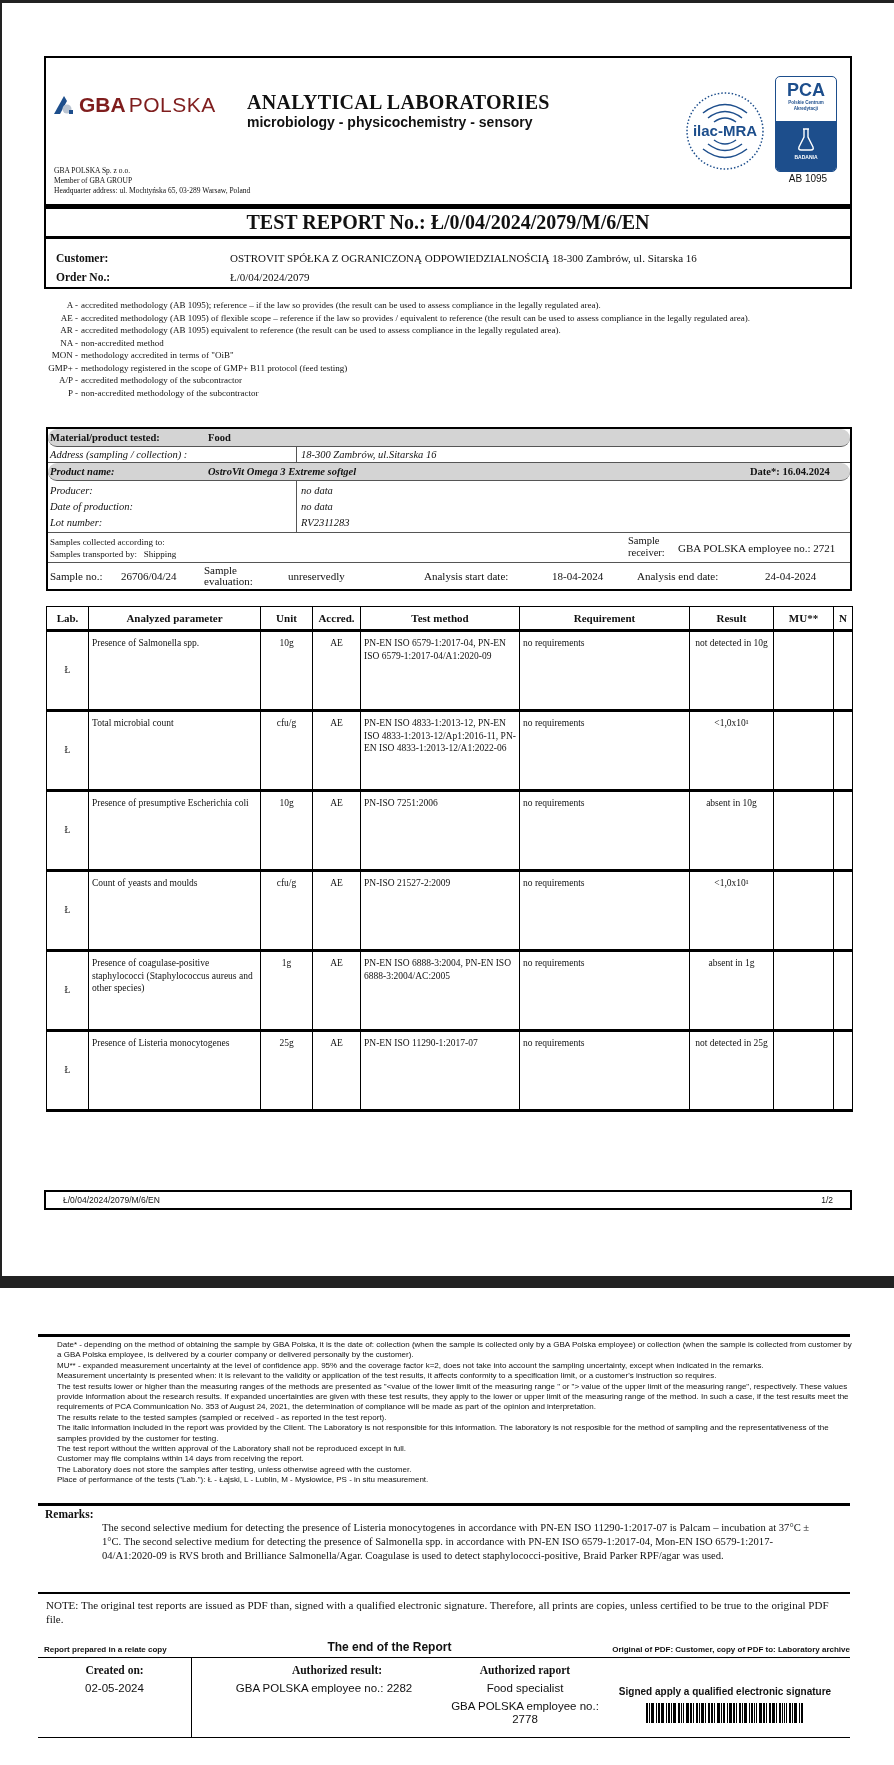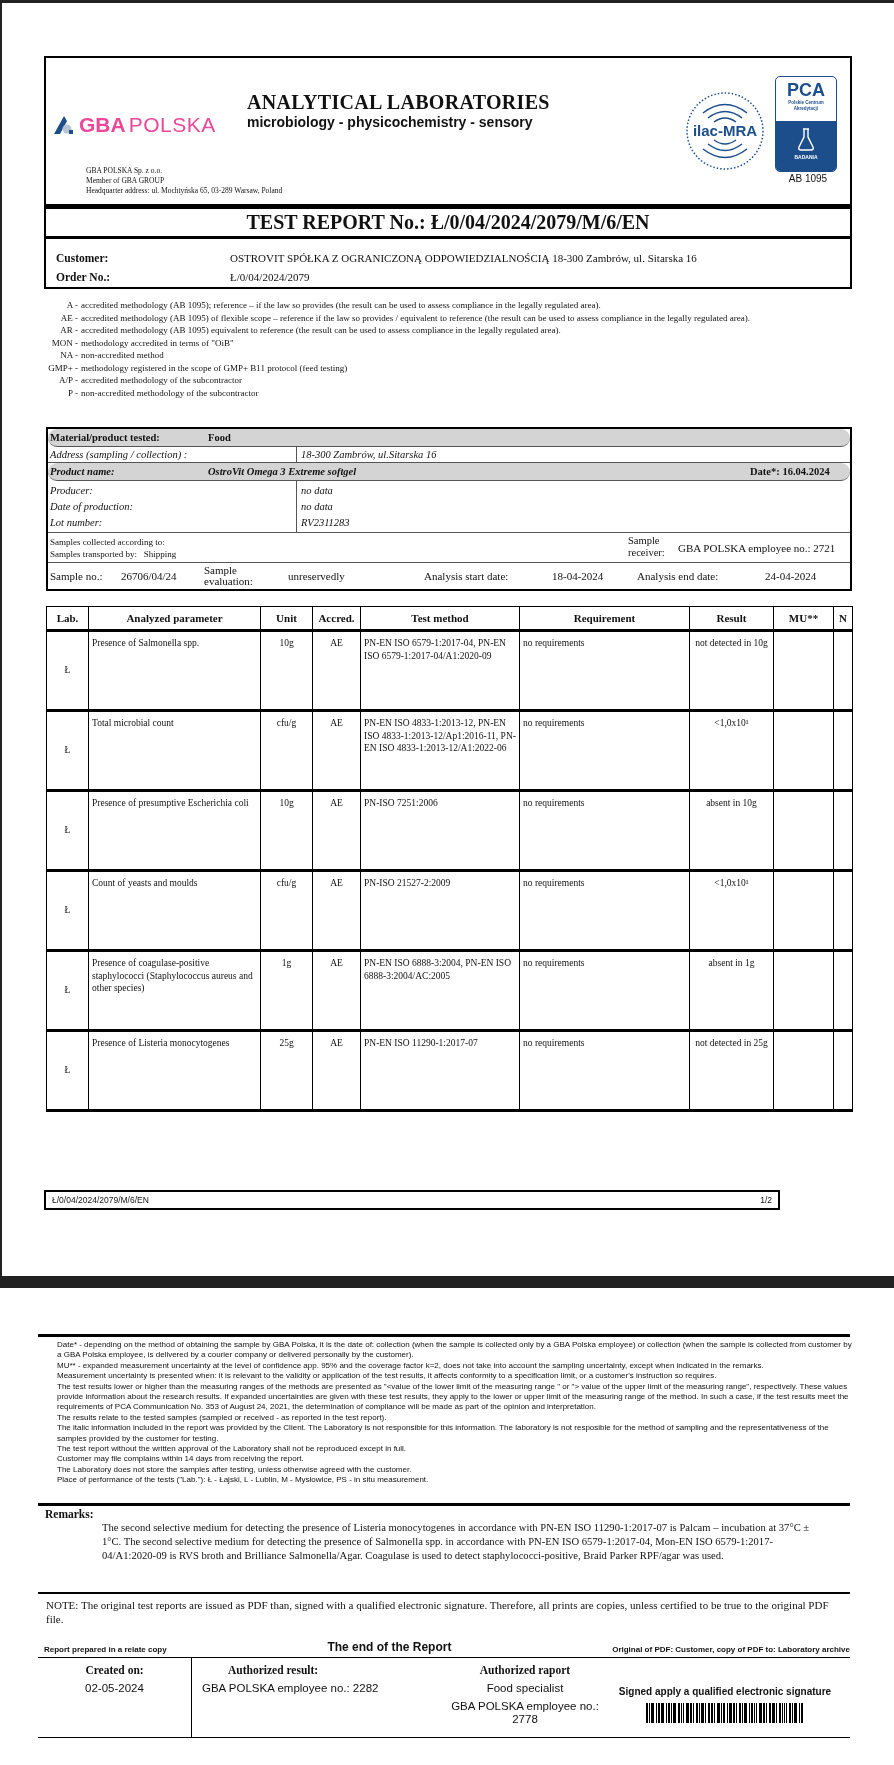--- a/index.html
+++ b/index.html
@@ -1,26 +1,26 @@
 <!DOCTYPE html>
 <html><head>
 <meta charset="utf-8">
 <style>
   html, body { margin:0; padding:0; }
   body { width:894px; height:1765px; background:#222; position:relative; overflow:hidden; font-family:"Liberation Serif", serif; color:#111; }
   .page1 { position:absolute; left:2px; top:3px; width:892px; height:1273px; background:#fff; }
   .page2 { position:absolute; left:0; top:1288px; width:894px; height:477px; background:#fff; }
   .abs { position:absolute; }
   .hdrbox { left:42px; top:53px; width:808px; height:150px; border:2px solid #000; box-sizing:border-box; }
-  .logo { left:50px; top:90px; font-family:"Liberation Sans", sans-serif; font-size:21px; color:#ec4899; display:flex; align-items:center; gap:3px;margin-top:20px; }
+  .logo { left:50px; top:90px; font-family:"Liberation Sans", sans-serif; font-size:21px; color:#7f1d1d; display:flex; align-items:center; gap:3px; }
   .logo b { font-weight:bold; }
   .logo .pol { font-weight:normal; letter-spacing:0.5px; }
   .lab-title { left:245px; top:88px; font-size:20px; font-weight:bold; letter-spacing:0.3px; }
   .lab-sub { left:245px; top:111px; font-family:"Liberation Sans", sans-serif; font-size:14px; font-weight:bold; }
-  .company { left:52px; top:163px; font-size:7.5px; line-height:10px;margin-left:32px; }
+  .company { left:52px; top:163px; font-size:7.5px; line-height:10px; }
   .ilac { left:683px; top:88px; width:80px; height:80px; }
   .pca { left:773px; top:73px; width:62px; height:96px; border:1.5px solid #1d4e8c; border-radius:5px; box-sizing:border-box; overflow:hidden; background:#fff; }
   .pca .top { height:44px; text-align:center; color:#1d4e8c; font-family:"Liberation Sans", sans-serif; }
   .pca .top .big { font-weight:bold; font-size:18px; line-height:20px; padding-top:3px; }
   .pca .top .sm { font-size:4.5px; font-weight:bold; line-height:6px; }
   .pca .bot { height:50px; background:#1d4e8c; color:#fff; text-align:center; font-family:"Liberation Sans", sans-serif; font-size:5px; font-weight:bold; }
   .ab { left:776px; top:170px; font-family:"Liberation Sans", sans-serif; font-size:10px; width:60px; text-align:center; }
   .titlebar { left:42px; top:203px; width:808px; height:33px; border-top:3px solid #000; border-bottom:3px solid #000; border-left:2px solid #000; border-right:2px solid #000; box-sizing:border-box; text-align:center; font-size:20px; font-weight:bold; line-height:27px; }
   .custbox { left:42px; top:236px; width:808px; height:50px; border:2px solid #000; border-top:none; box-sizing:border-box; font-size:11px; }
   .custbox .row { position:absolute; left:10px; right:8px; height:18px; display:flex; align-items:center; }
@@ -33,21 +33,21 @@
   .grey { background:#d4d4d4;border-radius:9px; }
   .info .r { display:flex; align-items:center; border-bottom:1px solid #555; box-sizing:border-box; }
   .it { font-style:italic; }
   .bold { font-weight:bold; }
   table.res { position:absolute; left:44px; top:603px; width:806px; border-collapse:collapse; font-size:9.5px; table-layout:fixed; }
   table.res th { font-size:11px; font-weight:bold; border:1px solid #000; height:20px; border-bottom:3px solid #000; }
   table.res td { border-left:1px solid #000; border-right:1px solid #000; vertical-align:top; padding:5px 3px 0 3px; height:72px; line-height:12.5px; }
   table.res tr.dr td { border-bottom:3px solid #000; }
   table.res td.c { text-align:center; }
   table.res td.lab { vertical-align:middle; text-align:center; padding-top:0; }
-  .footbar { left:42px; top:1187px; width:736px; height:20px; border:2px solid #000; box-sizing:border-box; font-family:"Liberation Sans", sans-serif; font-size:8.5px; display:flex; justify-content:space-between; align-items:center; padding:0 6px; }
+  .footbar { left:42px; top:1187px; width:808px; height:20px; border:2px solid #000; box-sizing:border-box; font-family:"Liberation Sans", sans-serif; font-size:8.5px; display:flex; justify-content:space-between; align-items:center; padding:0 17px; }
   .notes-top { left:38px; top:1334px; width:812px; border-top:3px solid #000; }
   .notes { left:47px; top:1340px; width:800px; font-family:"Liberation Sans", sans-serif; font-size:8px; line-height:10.4px;margin-left:10px; }
   .rem-top { left:38px; top:1503px; width:812px; border-top:3px solid #000; }
   .rem-label { left:45px; top:1508px; font-size:11.5px; font-weight:bold; }
   .rem-text { left:102px; top:1521px; width:720px; font-size:10.6px; line-height:14px; }
   .note-top { left:38px; top:1592px; width:812px; border-top:2px solid #000; }
   .note { left:46px; top:1598px; width:800px; font-size:11px; line-height:14px; }
   .endrow { left:44px; top:1640px; width:806px; display:flex; justify-content:space-between; align-items:flex-end; font-family:"Liberation Sans", sans-serif; }
   .endrow .s { font-size:8px; font-weight:bold; }
   .endrow .m { font-size:12px; font-weight:bold; }
@@ -129,26 +129,26 @@
       </div>
     <div class="li">
         <span class="code">AE -</span>
         <span class="desc">accredited methodology (AB 1095) of flexible scope – reference if the law so provides / equivalent to reference (the result can be used to assess compliance in the legally regulated area).</span>
       </div>
     <div class="li">
         <span class="code">AR -</span>
         <span class="desc">accredited methodology (AB 1095) equivalent to reference (the result can be used to assess compliance in the legally regulated area).</span>
       </div>
     <div class="li">
+        <span class="code">NA -</span>
+        <span class="desc">non-accredited method</span>
+      </div>
+    <div class="li">
         <span class="code">MON -</span>
         <span class="desc">methodology accredited in terms of "OiB"</span>
-      </div>
-    <div class="li">
-        <span class="code">NA -</span>
-        <span class="desc">non-accredited method</span>
       </div>
     <div class="li">
         <span class="code">GMP+ -</span>
         <span class="desc">methodology registered in the scope of GMP+ B11 protocol (feed testing)</span>
       </div>
     <div class="li">
         <span class="code">A/P -</span>
         <span class="desc">accredited methodology of the subcontractor</span>
       </div>
     <div class="li">
@@ -332,21 +332,21 @@
   <span class="s">Report prepared in a relate copy</span>
   <span class="m">The end of the Report</span>
   <span class="s">Original of PDF: Customer, copy of PDF to: Laboratory archive</span>
 </div>
 
 <div class="abs sigtable">
   <div class="col" style="width:154px;border-right:1px solid #000">
     <div class="hd">Created on:</div>
     <div class="vl">02-05-2024</div>
   </div>
-  <div class="col" style="width:258px;border-right:4px solid #ffffff;text-align:left;padding-left:10px">
+  <div class="col" style="width:258px;border-right:4px solid #ffffff;text-align:center;padding-left:10px">
     <div class="hd" style="padding-left:26px">Authorized result:</div>
     <div class="vl">GBA POLSKA employee no.: 2282</div>
   </div>
   <div class="col" style="width:150px">
     <div class="hd">Authorized raport</div>
     <div class="vl">Food specialist</div>
     <div class="vl" style="padding-top:6px;line-height:13px">GBA POLSKA employee no.: 2778</div>
   </div>
   <div class="col" style="width:250px;padding-top:28px">
     <div style="font-family:'Liberation Sans',sans-serif;font-size:10px;font-weight:bold">Signed apply a qualified electronic signature</div>

